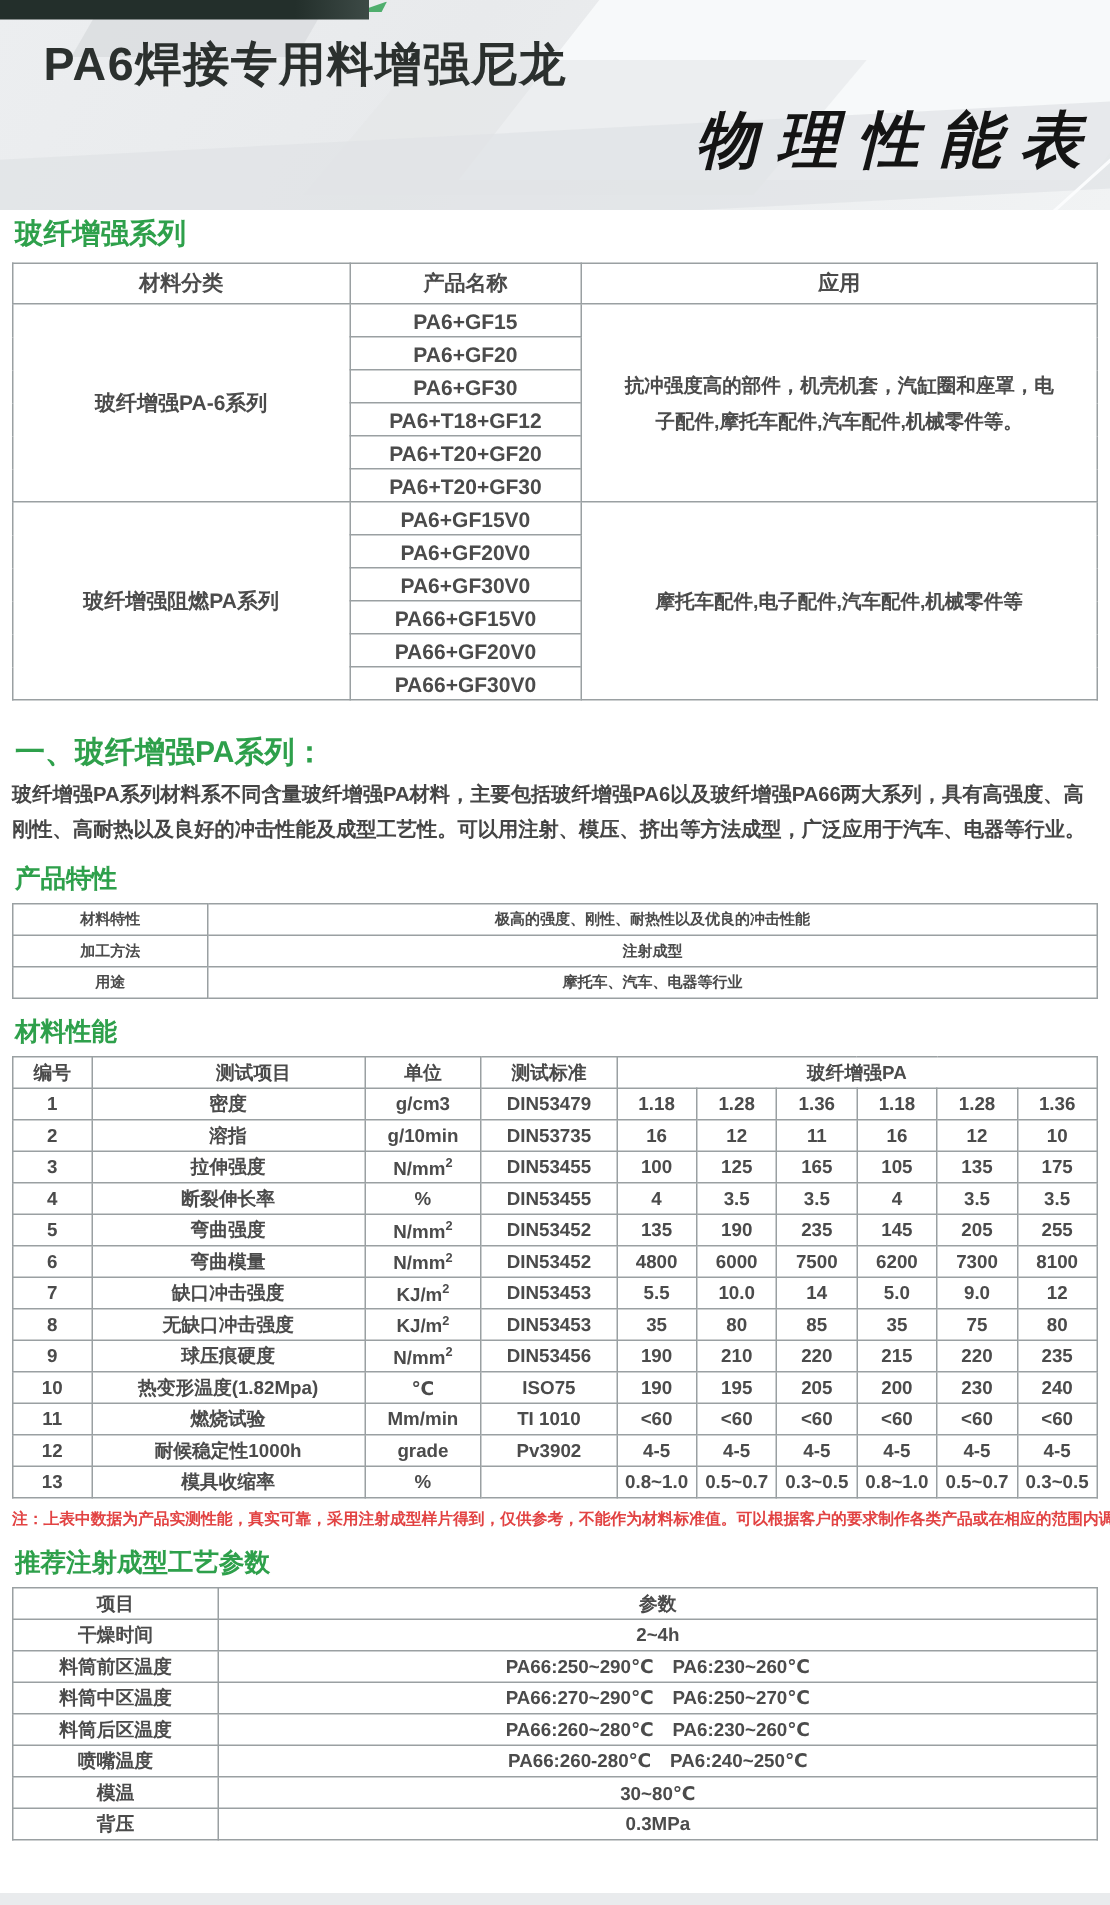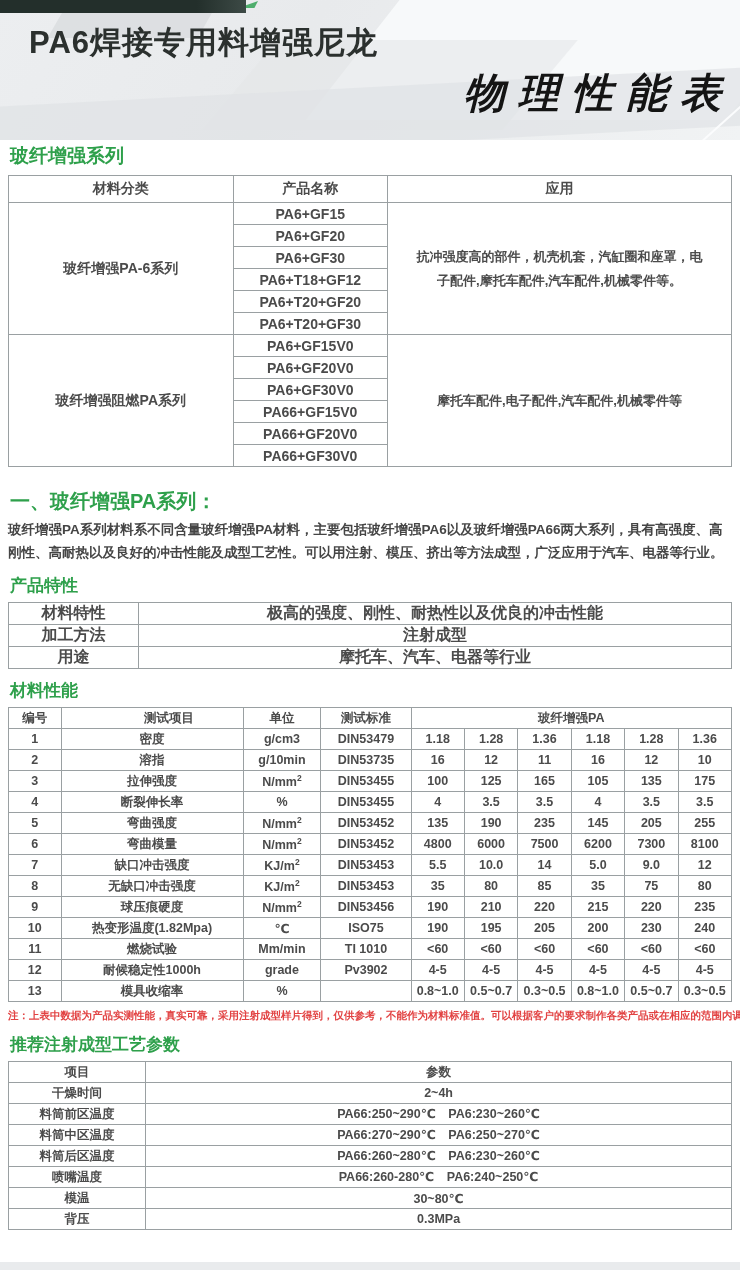--- a/index.html
+++ b/index.html
@@ -27,21 +27,21 @@
   .note{color:#e24343;font-size:10.5px;font-weight:bold;margin:7px 0 2px 0;white-space:nowrap;}
   table.t{width:100%;border-collapse:collapse;table-layout:fixed;}
   table.t th,table.t td{border:1px solid #9aa0a2;text-align:center;vertical-align:middle;
        color:#4b4b4b;font-weight:bold;padding:0 3px;overflow:hidden;}
   
   .t1 th{height:26px;font-size:14px;}
   .t1 td{height:21px;font-size:14px;}
   .t1 .c1{width:31%;} .t1 .c2{width:21%;} .t1 .c3{width:48%;}
   .t1 .app-cell{font-size:13px;line-height:1.8;padding:0 26px;}
   
-  .t2 td{height:20px;font-size:16px;}
+  .t2 td{height:20px;font-size:10px;}
   .t2 .pc1{width:17%;}
   
   .t3 th{height:20px;font-size:12.5px;}
   .t3 td{height:20px;font-size:12.5px;}
   .t3 .cno{width:6.3%;} .t3 .citem{width:19.5%;padding-left:37px;} .t3 .cunit{width:9.8%;} .t3 .cstd{width:11.5%;}
   sup{font-size:8.5px;}
   
   .t4 th,.t4 td{height:20px;font-size:12.5px;white-space:pre;}
   .t4 .pc1{width:18%;}
   .footer-strip{position:absolute;left:0;bottom:0;width:740px;height:8px;background:#e9ebed;}

